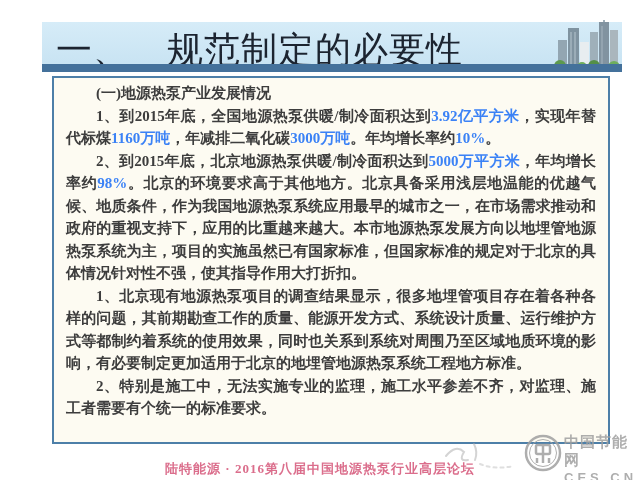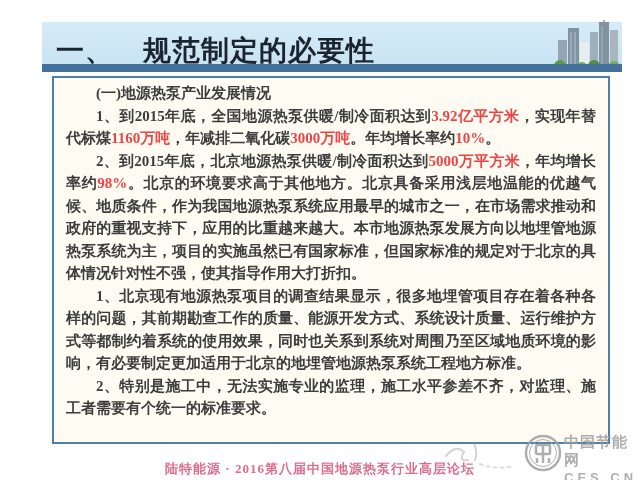--- a/index.html
+++ b/index.html
@@ -4,33 +4,33 @@
 <style>
   html,body{margin:0;padding:0;background:#ffffff;}
   .slide{position:relative;width:640px;height:480px;background:#ffffff;overflow:hidden;
          font-family:"Liberation Serif","DejaVu Serif",serif;}
 
   
   .header-band{position:absolute;left:42px;top:22px;width:580px;height:50px;
     background:linear-gradient(180deg,#d6ecf8 0%,#c6e2f2 100%);}
   .header-stripe{position:absolute;left:42px;top:64px;width:580px;height:8px;
     background:#44719b;}
-  .header-title{position:absolute;left:14px;top:10px;font-size:28px;font-weight:bold;
+  .header-title{position:absolute;left:14px;top:4px;font-size:36px;font-weight:normal;
     color:#1c2430;letter-spacing:1px;white-space:nowrap;}
   .skyline{position:absolute;right:0;bottom:0;width:210px;height:52px;}
 
   
   .body-box{position:absolute;left:52px;top:76px;width:558px;height:368px;
     box-sizing:border-box;background:#fdfbf2;border:2px solid #4d7fa8;
     padding:4px 12px 0 12px;overflow:hidden;}
   .body-box p{margin:0;font-size:15px;line-height:22.5px;color:#3d3d3d;
     font-weight:bold;text-align:justify;text-indent:2em;}
   .sec-heading-green{color:#2e7d68;}
   .sec-heading-blue{color:#3b7dab;}
-  .em-red{color:#ef4444;}
+  .em-red{color:#3b82f6;}
 
   
   .footer-line{position:absolute;left:0;right:0;top:460px;text-align:center;
     font-size:13px;font-weight:bold;color:#db6e8c;letter-spacing:1px;}
 
   
   .watermark{position:absolute;left:440px;top:424px;width:198px;height:52px;
     color:#a0a0a0;opacity:.85;}
   .wm-scribble{position:absolute;left:0;top:6px;width:90px;height:42px;}
   .wm-logo{position:absolute;left:84px;top:10px;width:38px;height:38px;}

